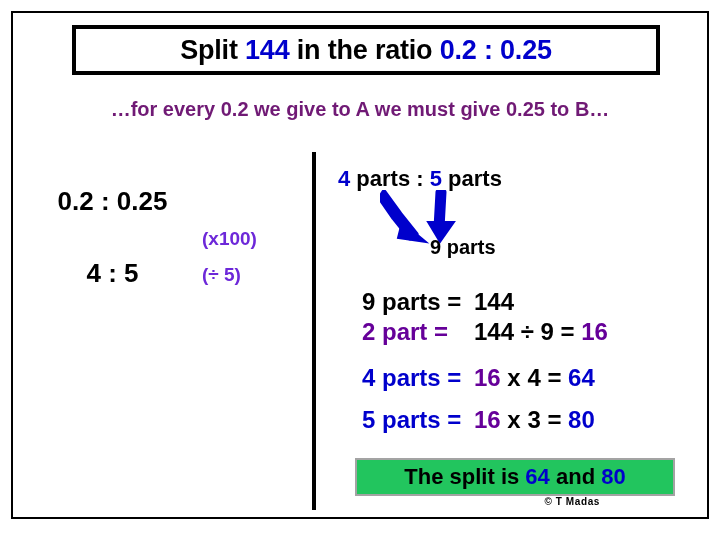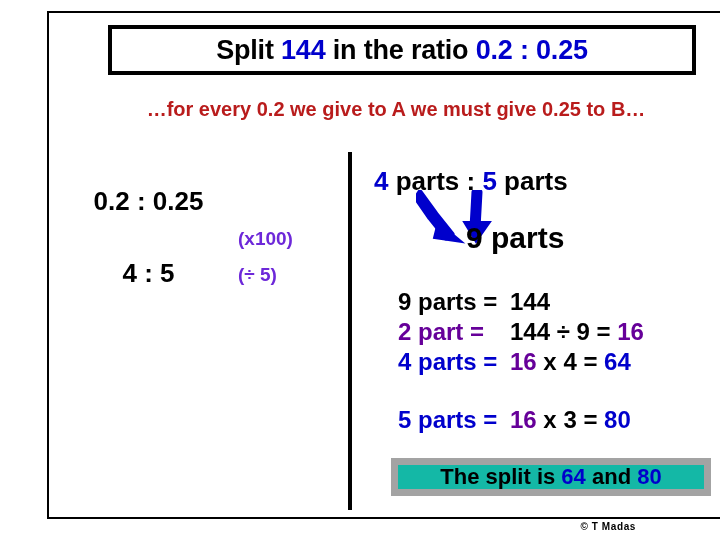--- a/index.html
+++ b/index.html
@@ -11,21 +11,20 @@
     width: 720px;
     height: 540px;
     font-family: "Liberation Sans", sans-serif;
     overflow: hidden;
   }
   .slide {
     position: relative;
     width: 608px;
     height: 540px;
     background: #ffffff;
-    margin-left: 36px;
   }
   .slide-frame {
     position: absolute;
     left: 11px;
     top: 11px;
     width: 698px;
     height: 508px;
     border: 2px solid #000000;
     box-sizing: border-box;
   }
@@ -56,21 +55,21 @@
 
   
   .subtitle {
     position: absolute;
     left: 0;
     top: 98px;
     width: 720px;
     text-align: center;
     font-size: 20px;
     font-weight: bold;
-    color: #b91c1c;
+    color: #701a75;
     white-space: nowrap;
   }
 
   
   .divider {
     position: absolute;
     left: 312px;
     top: 152px;
     width: 4px;
     height: 358px;
@@ -106,30 +105,30 @@
     color: #6d28d9;
   }
   .ratio-row.r2 .ratio-op,
   .ratio-row.r3 .ratio-op { top: 6px; }
 
   
   .parts-line {
     position: absolute;
     left: 338px;
     top: 166px;
-    font-size: 26px;
+    font-size: 22px;
     font-weight: bold;
     color: #000000;
     white-space: nowrap;
   }
   .nine-parts {
     position: absolute;
     left: 430px;
-    top: 221px;
-    font-size: 30px;
+    top: 236px;
+    font-size: 20px;
     font-weight: bold;
     color: #000000;
     white-space: nowrap;
   }
   .arrows {
     position: absolute;
     left: 380px;
     top: 190px;
     width: 130px;
     height: 56px;
@@ -142,51 +141,51 @@
     font-weight: bold;
     color: #000000;
     white-space: nowrap;
   }
   .eq-label {
     display: inline-block;
     width: 112px;
   }
   .eq1 { left: 362px; top: 288px; }
   .eq2 { left: 362px; top: 318px; }
-  .eq3 { left: 362px; top: 348px; }
+  .eq3 { left: 362px; top: 364px; }
   .eq4 { left: 362px; top: 406px; }
 
   .mul { font-weight: bold; }
 
   
   .answer-box {
     position: absolute;
     left: 355px;
     top: 458px;
     width: 320px;
     height: 38px;
-    border: 7px solid #a3a3a3;
+    border: 2px solid #a3a3a3;
     box-sizing: border-box;
-    background: #14b8a6;
+    background: #22c55e;
     display: flex;
     align-items: center;
     justify-content: center;
   }
   .answer-text {
     font-size: 22px;
     font-weight: bold;
     color: #000000;
     white-space: nowrap;
   }
 
   
   .footer {
     position: absolute;
     right: 8px;
-    top: 521px;
+    top: 496px;
     font-size: 10px;
     font-weight: bold;
     color: #000000;
     letter-spacing: 0.6px;
     white-space: nowrap;
   }
 </style>
 </head>
 <body>
 

